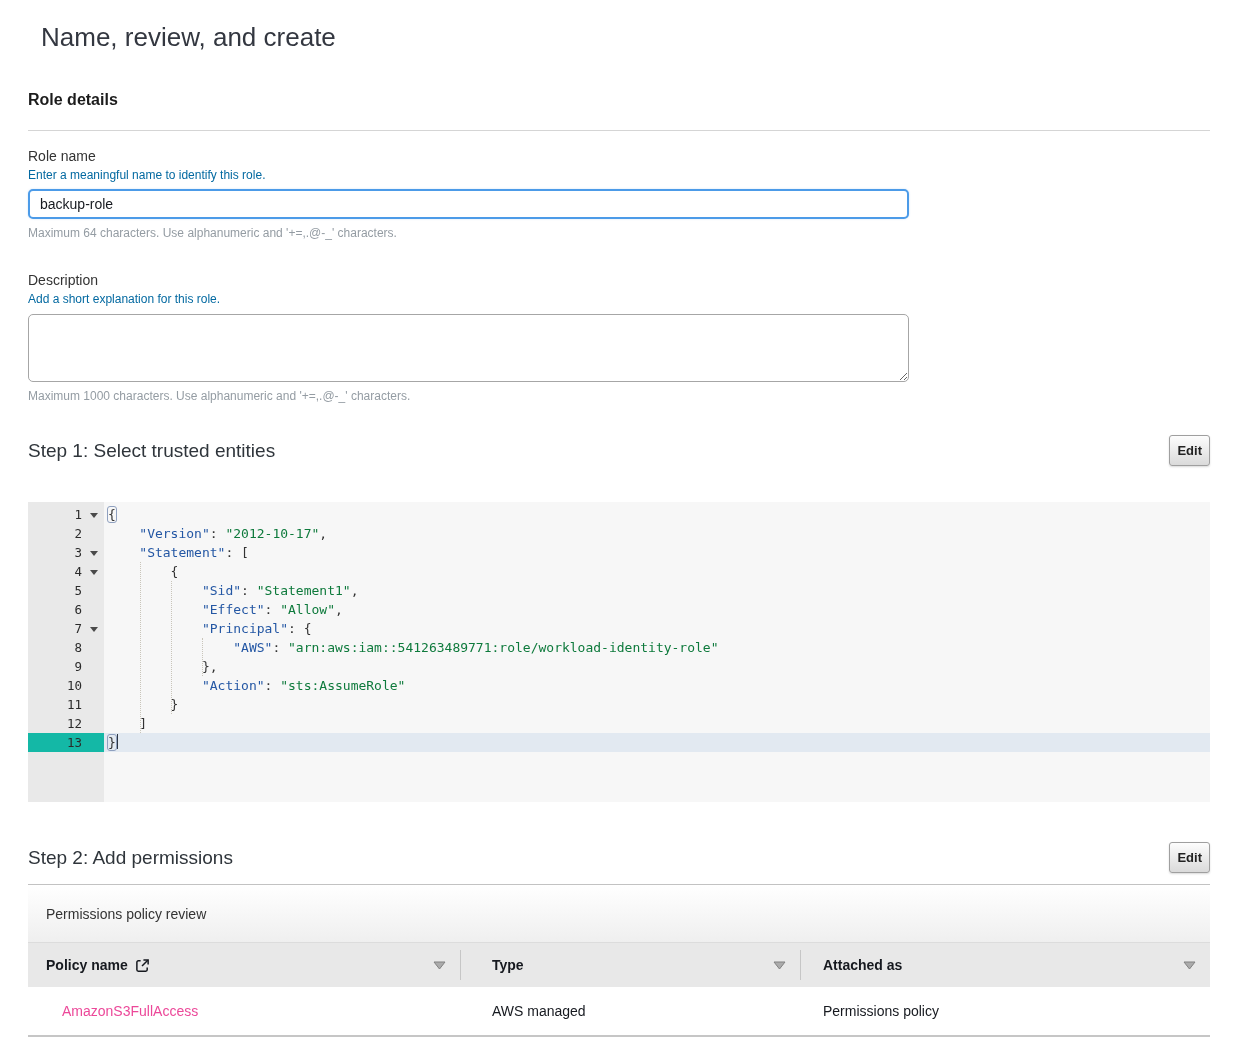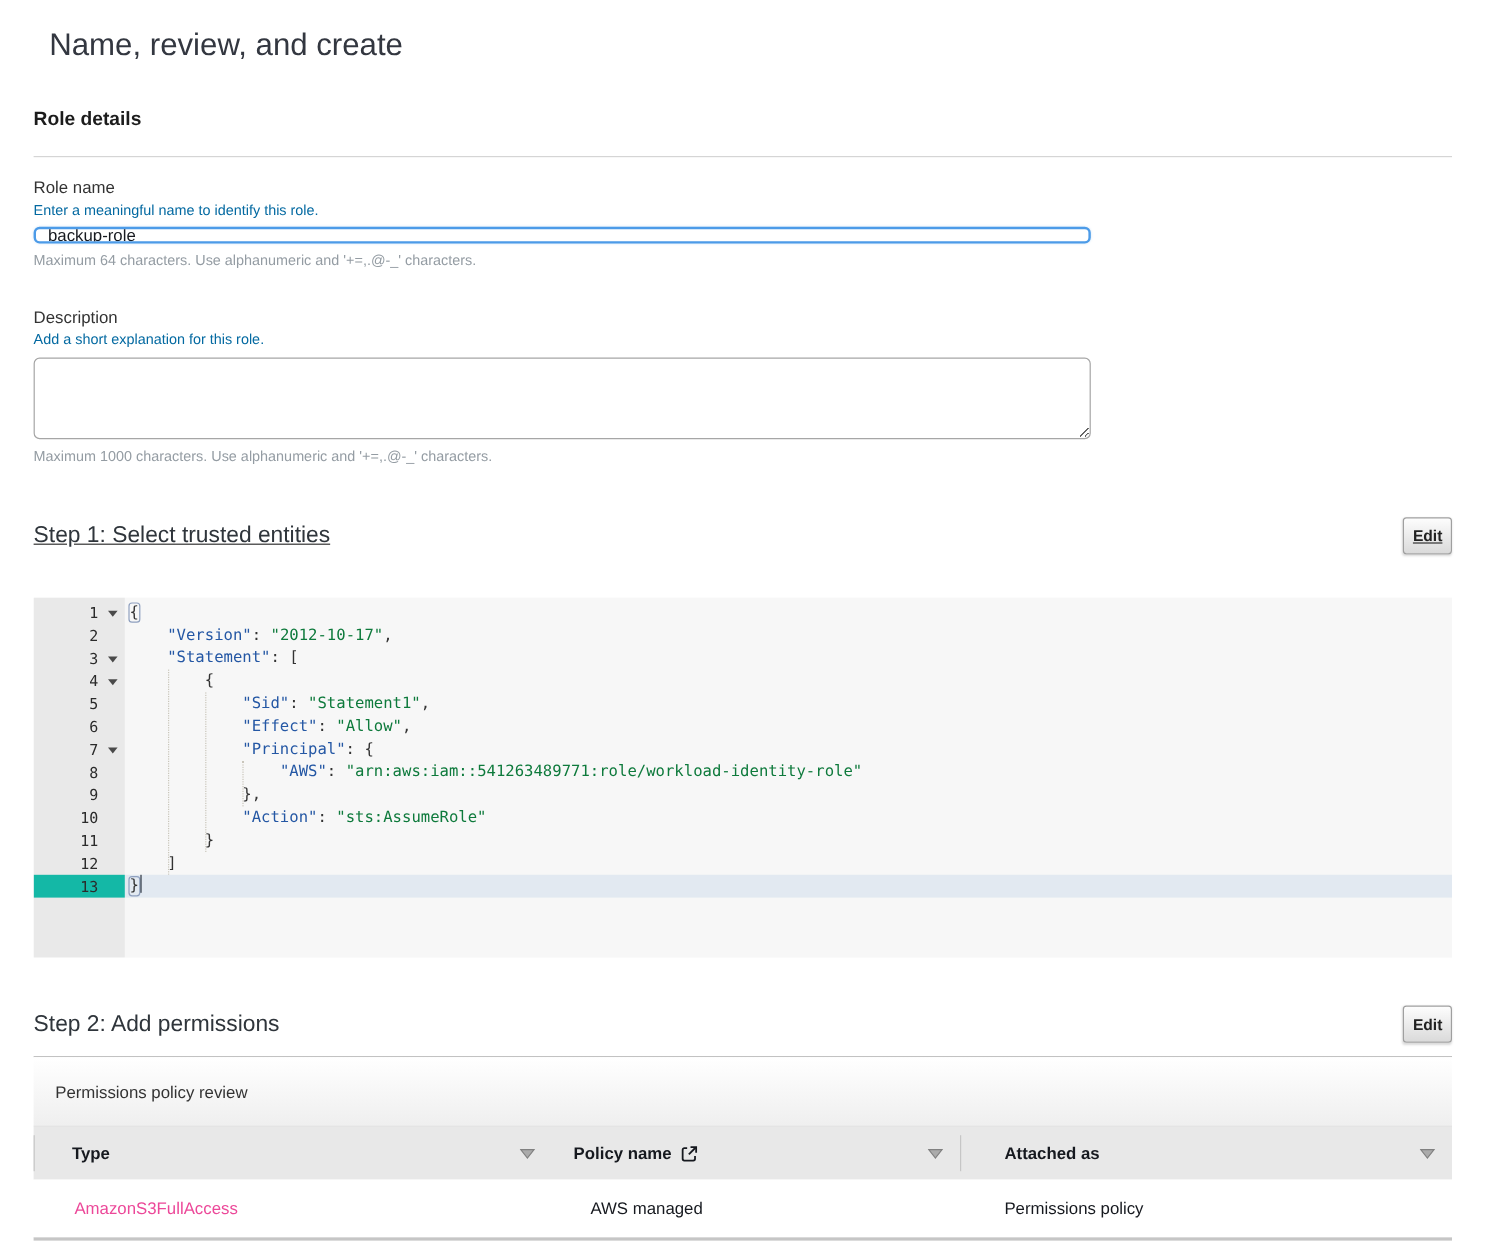--- a/index.html
+++ b/index.html
@@ -11,35 +11,35 @@
 
   .section-heading { font-size:16px; font-weight:700; color:#1c1c1c; margin:38px 0 0 0; }
   .divider { border:none; border-top:1px solid #d5d5d5; margin:21px 0 0 0; }
 
   .field { margin-top:17px; }
   .field-label { font-size:14px; color:#333; }
   .field-help { font-size:12px; color:#0369a1; margin-top:4px; }
   .constraint { font-size:12px; color:#949ca3; margin-top:7px; }
 
   .text-input {
-    display:block; margin-top:7px; width:881px; height:14px;
+    display:block; margin-top:7px; width:881px; height:30px;
     border:2px solid #4c9be8; border-radius:5px; padding:0 10px;
     font-family:"Liberation Sans", sans-serif; font-size:14px; color:#16191f;
     outline:none; box-shadow:0 0 2px rgba(76,155,232,.3);
   }
   .desc-field { margin-top:32px; }
   .textarea {
     display:block; margin-top:8px; width:881px; height:68px;
     border:1px solid #a6a6a6; border-radius:5px; padding:6px 10px;
     font-family:"Liberation Sans", sans-serif; font-size:14px; color:#16191f;
     resize:both; outline:none;
   }
 
   .step-head { display:flex; justify-content:space-between; align-items:center; }
-  .step1-head { margin-top:44px;text-decoration:underline; }
+  .step1-head { margin-top:32px; }
   .step2-head { margin-top:40px; }
   .step-title { font-size:19px; font-weight:400; color:#2f353b; }
   .edit-btn {
     font-family:"Liberation Sans", sans-serif;
     font-size:13px; font-weight:700; color:#222;
     padding:7px 7px; border:1px solid #9f9f9f; border-radius:3px;
     background:linear-gradient(#fdfdfd,#dadada);
     box-shadow:0 1px 2px rgba(0,0,0,.15); cursor:pointer;
   }
 
@@ -80,21 +80,21 @@
     height:58px; display:flex; align-items:center; padding-left:18px;
     background:linear-gradient(#ffffff,#efefef);
     font-size:14px; color:#333; border-bottom:1px solid #dcdcdc;
   }
   .thead, .tr { display:grid; grid-template-columns:432px 340px 1fr; }
   .thead { background:#e8e8e8; height:44px; }
   .th { position:relative; display:flex; align-items:center; font-size:14px; font-weight:700; color:#16191f; }
   .td { display:flex; align-items:center; font-size:14px; color:#16191f; }
   .c0 { padding-left:18px; }
   .c1 { padding-left:32px; }
-  .c2 { padding-left:37px;gap:43px; }
+  .c2 { padding-left:23px;gap:43px; }
   .sep { position:absolute; left:0; top:7px; bottom:7px; width:1px; background:#c6c6c6; }
   .filter-wrap { margin-left:auto; margin-right:14px; display:flex; align-items:center; }
   .ext-icon { margin-left:7px; display:inline-flex; }
   .tbody { border-bottom:3px solid #c6c6c6; }
   .tr { height:48px; background:#fff; }
   .policy-link { color:#ec4899; text-decoration:none; cursor:pointer;margin-left:16px; }
 </style>
 </head>
 <body>
 
@@ -186,42 +186,42 @@
   </div>
 
   <div class="step-head step2-head">
     <div class="step-title">Step 2: Add permissions</div>
     <button class="edit-btn">Edit</button>
   </div>
 
   <div class="panel">
     <div class="panel-head">Permissions policy review</div>
     <div class="thead">
-        <div class="th c1">
-          <div class="sep"></div>
-          <span>Type</span>
-          <span class="filter-wrap">
-            <svg width="13" height="9" viewBox="0 0 13 9">
-              <path d="M1 1h11L6.5 8z" fill="#ababab" stroke="#818181"></path>
-            </svg>
-          </span>
-        </div>
         <div class="th c0">
           <span>Policy name</span>
           <svg class="ext-icon" width="15" height="15" viewBox="0 0 16 16">
             <path d="M6 3H3.5C2.7 3 2 3.7 2 4.5v8C2 13.3 2.7 14 3.5 14h8c.8 0 1.5-.7 1.5-1.5V10" fill="none" stroke="#16191f" stroke-width="1.6"></path>
             <path d="M9 2h5v5" fill="none" stroke="#16191f" stroke-width="1.6"></path>
             <path d="M13.6 2.4 7.5 8.5" fill="none" stroke="#16191f" stroke-width="1.6"></path>
           </svg>
           <span class="filter-wrap">
             <svg width="13" height="9" viewBox="0 0 13 9">
               <path d="M1 1h11L6.5 8z" fill="#ababab" stroke="#818181"></path>
             </svg>
           </span>
         </div>
+        <div class="th c1">
+          <div class="sep"></div>
+          <span>Type</span>
+          <span class="filter-wrap">
+            <svg width="13" height="9" viewBox="0 0 13 9">
+              <path d="M1 1h11L6.5 8z" fill="#ababab" stroke="#818181"></path>
+            </svg>
+          </span>
+        </div>
         <div class="th c2">
           <div class="sep"></div>
           <span>Attached as</span>
           <span class="filter-wrap">
             <svg width="13" height="9" viewBox="0 0 13 9">
               <path d="M1 1h11L6.5 8z" fill="#ababab" stroke="#818181"></path>
             </svg>
           </span>
         </div>
       </div>

